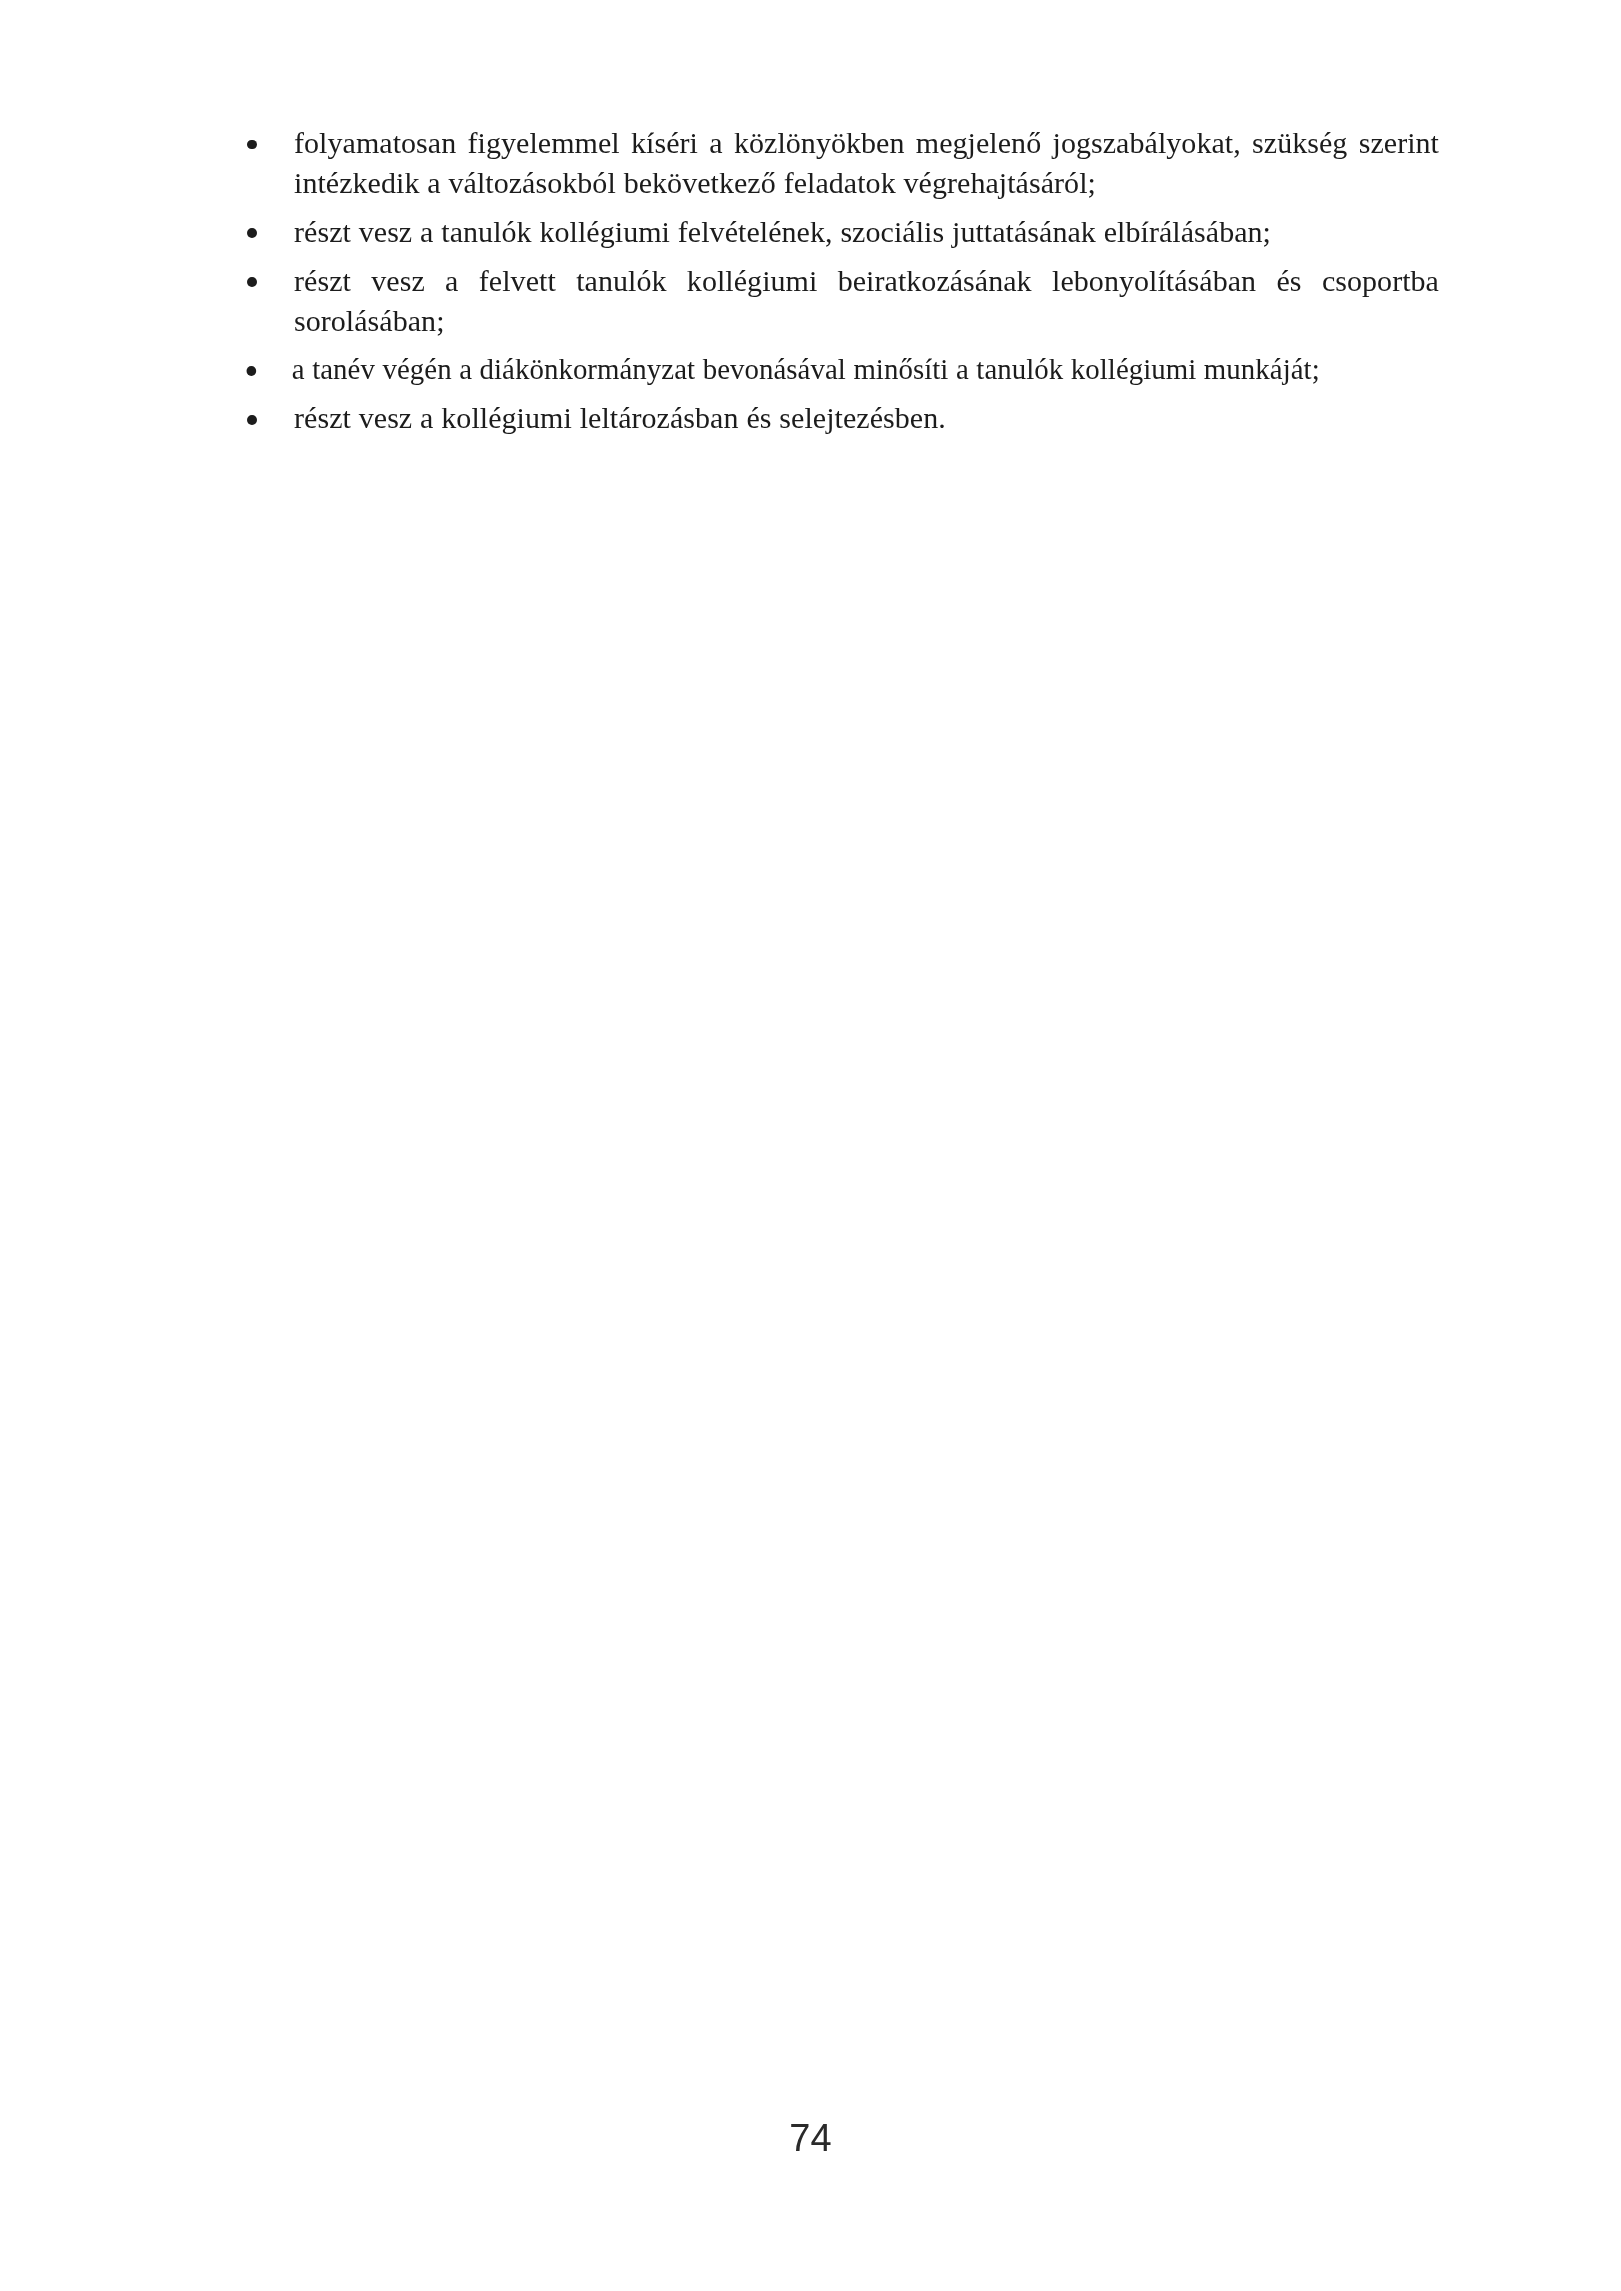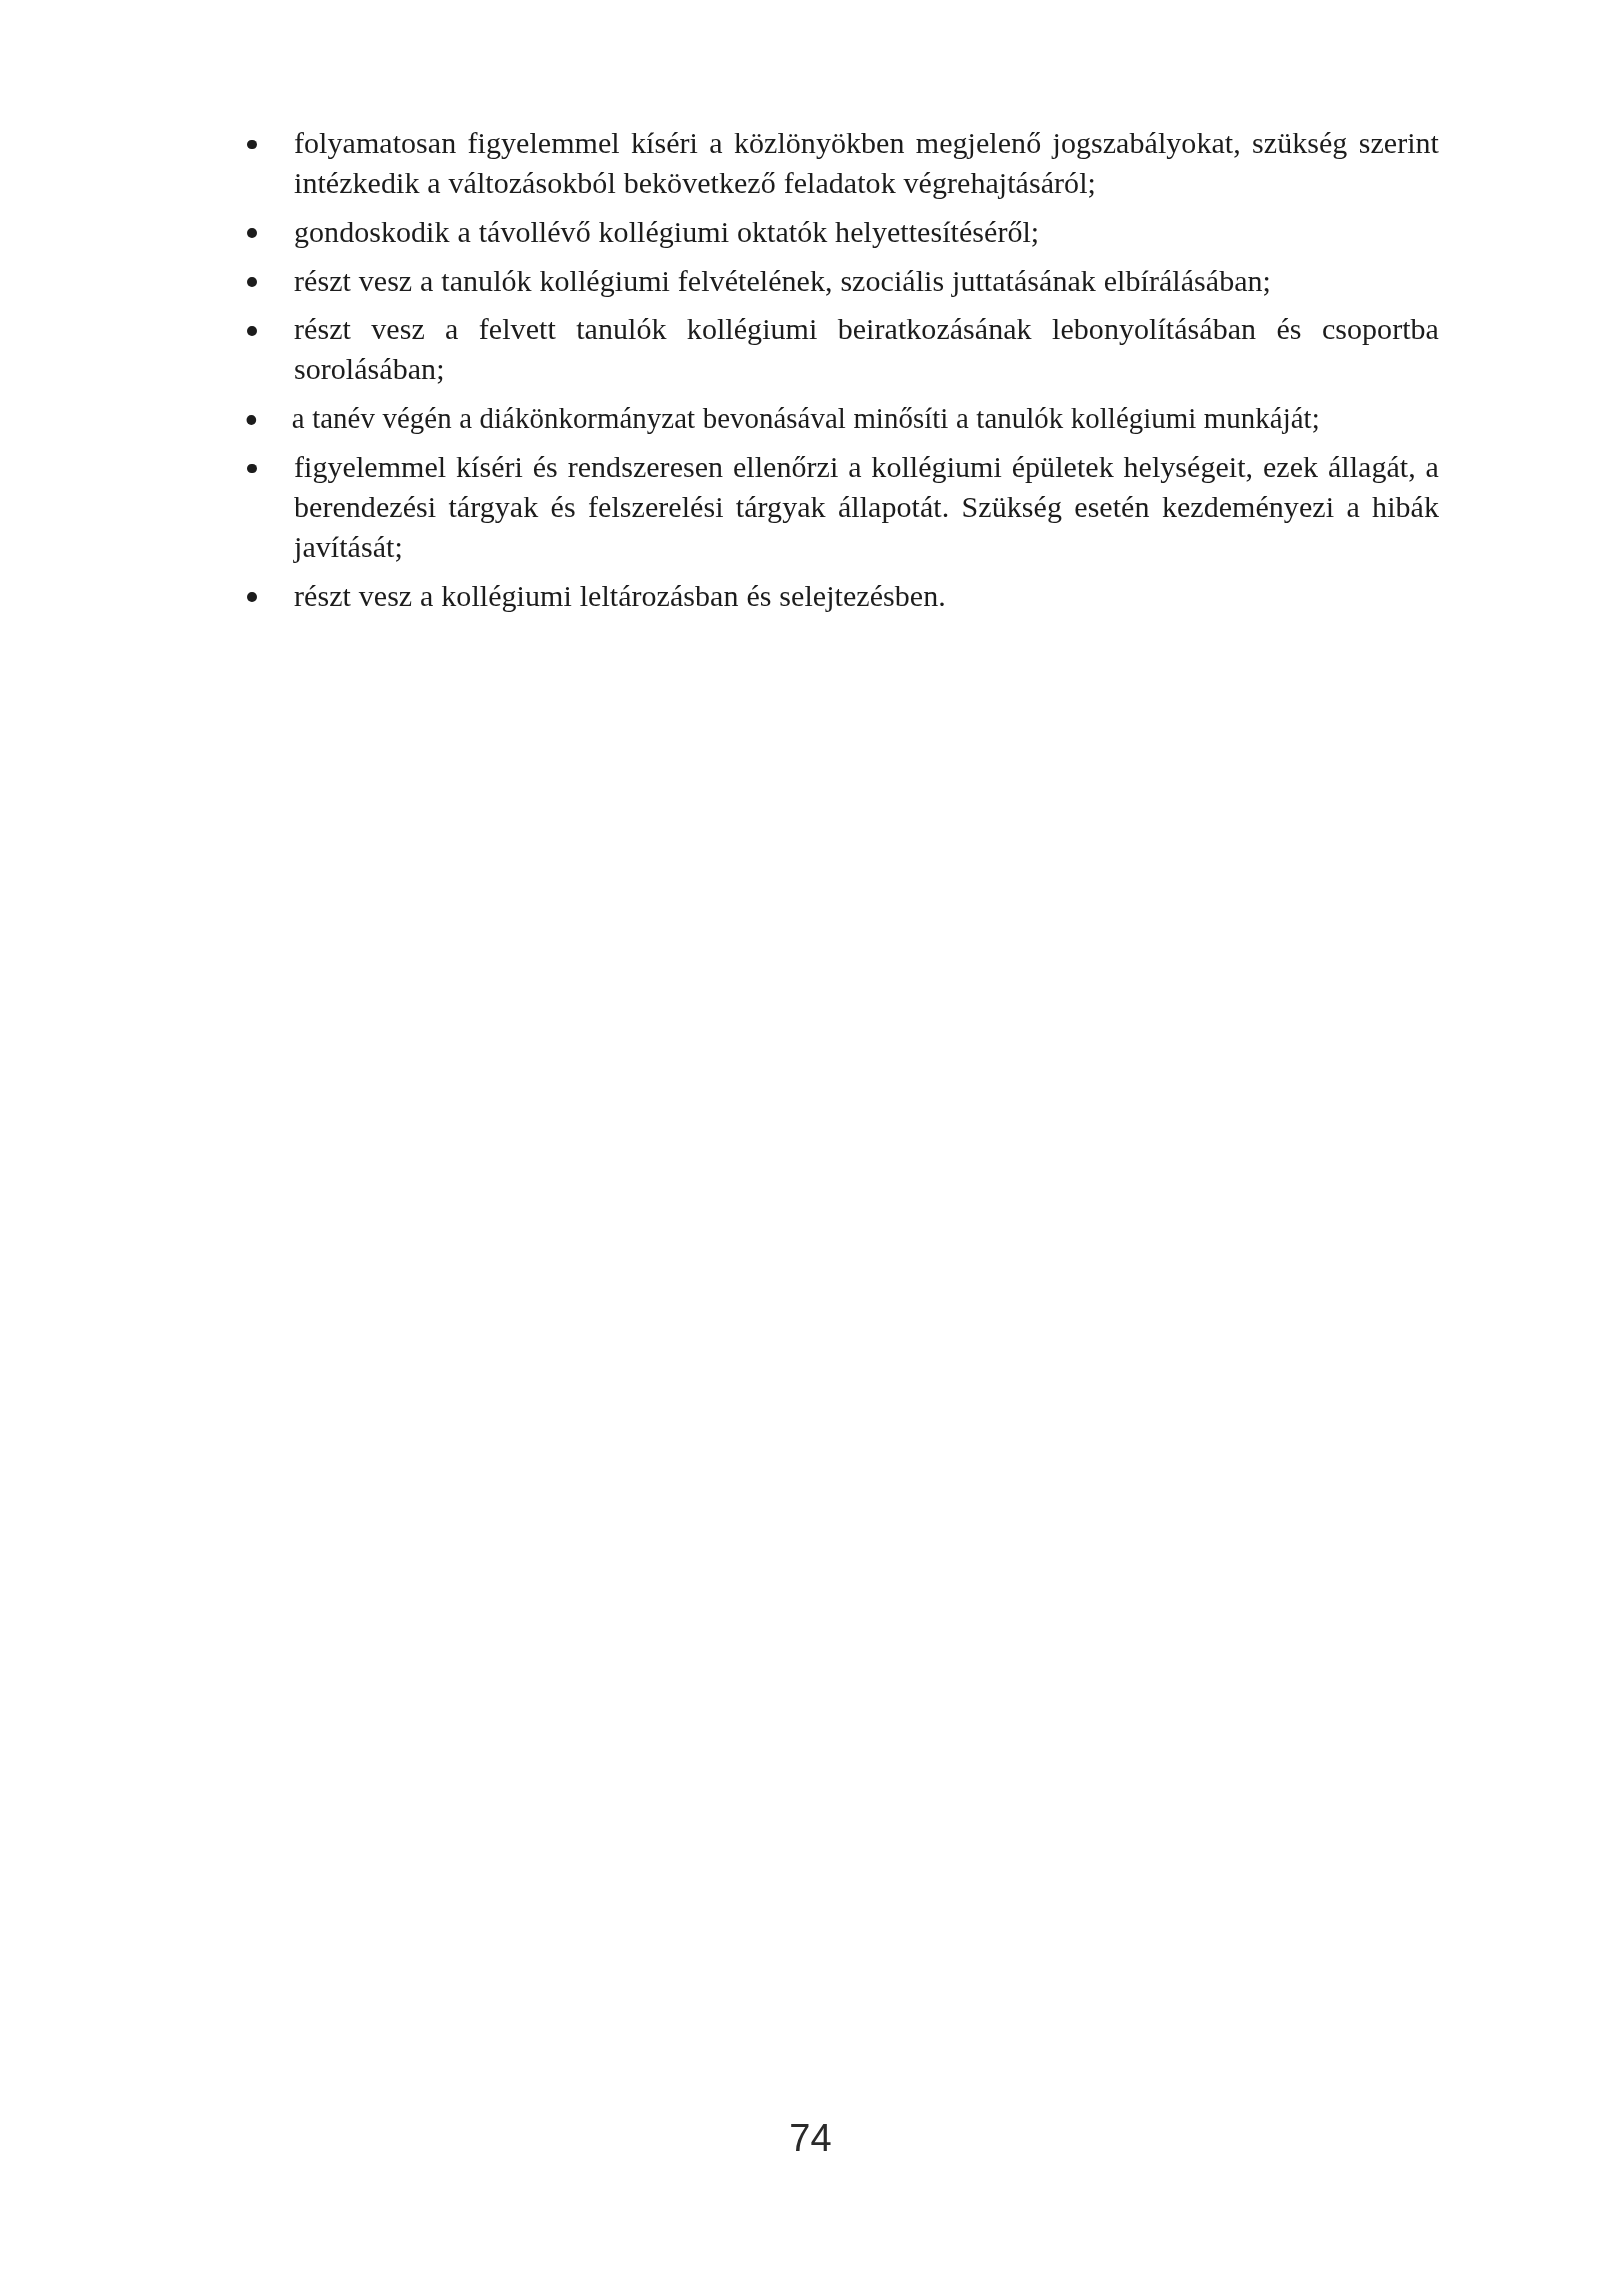--- a/index.html
+++ b/index.html
@@ -97,46 +97,38 @@
 <div id="page">
 
   <div id="content-area">
     <ul class="bullet-list">
 
       <li class="bullet-item">
         <span class="marker"></span>
         <span class="text">folyamatosan figyelemmel kíséri a közlönyökben megjelenő jogszabályokat, szükség szerint intézkedik a változásokból bekövetkező feladatok végrehajtásáról;</span>
       </li>
 
-      <li class="bullet-item single">
-        <span class="marker"></span>
-        <span class="text">gondoskodik a távollévő kollégiumi oktatók helyettesítéséről;</span>
-      </li>
 
 
       <li class="bullet-item single">
         <span class="marker"></span>
         <span class="text">részt vesz a tanulók kollégiumi felvételének, szociális juttatásának elbírálásában;</span>
       </li>
 
 
       <li class="bullet-item">
         <span class="marker"></span>
         <span class="text">részt vesz a felvett tanulók kollégiumi beiratkozásának lebonyolításában és csoportba sorolásában;</span>
       </li>
 
       <li class="bullet-item single condensed">
         <span class="marker"></span>
         <span class="text">a tanév végén a diákönkormányzat bevonásával minősíti a tanulók kollégiumi munkáját;</span>
       </li>
 
-      <li class="bullet-item">
-        <span class="marker"></span>
-        <span class="text">figyelemmel kíséri és rendszeresen ellenőrzi a kollégiumi épületek helységeit, ezek állagát, a berendezési tárgyak és felszerelési tárgyak állapotát. Szükség esetén kezdeményezi a hibák javítását;</span>
-      </li>
 
 
       <li class="bullet-item single">
         <span class="marker"></span>
         <span class="text">részt vesz a kollégiumi leltározásban és selejtezésben.</span>
       </li>
 
     </ul>
   </div>
 

